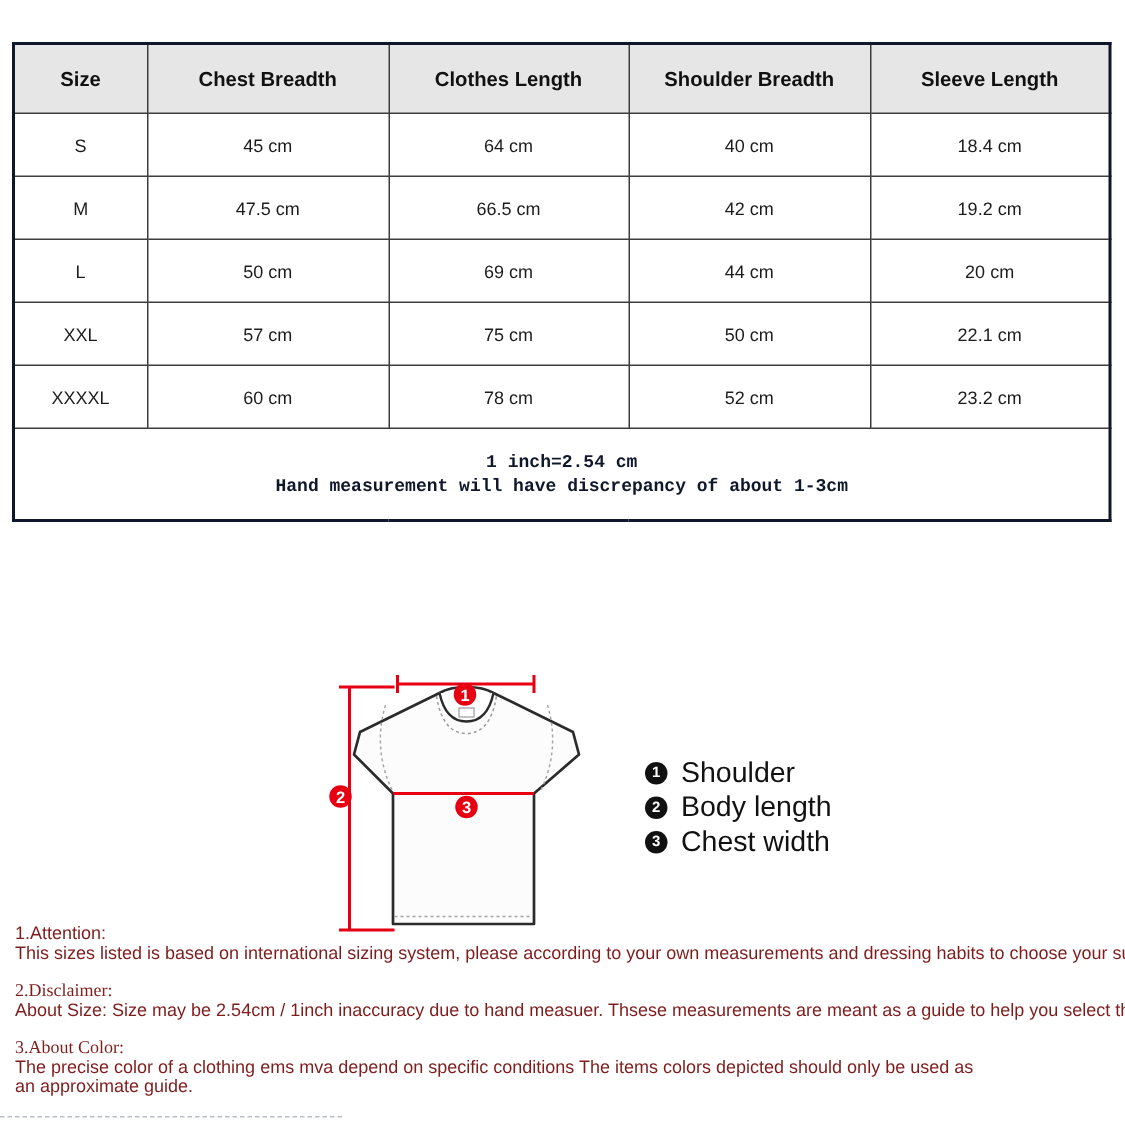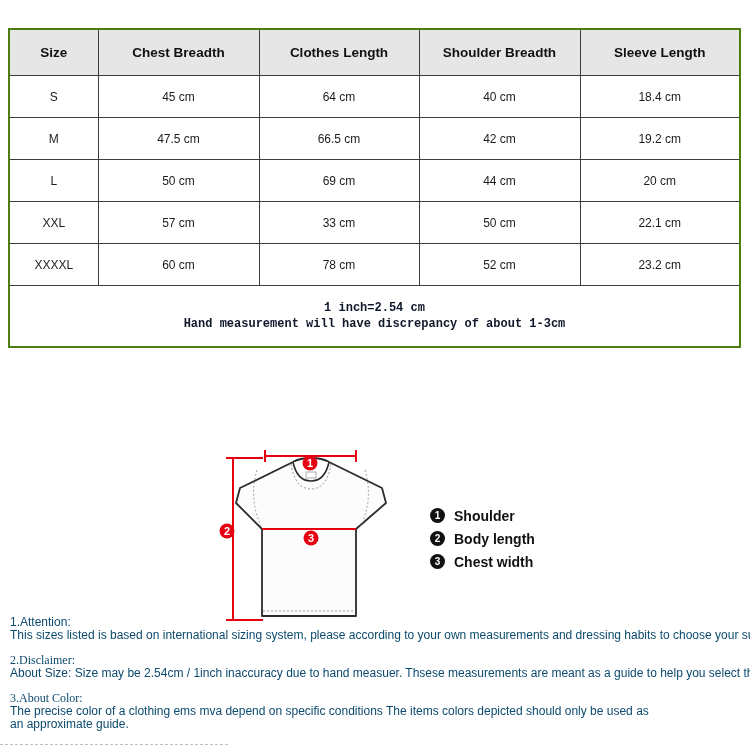--- a/index.html
+++ b/index.html
@@ -4,21 +4,21 @@
 <style>
   html,body{margin:0;padding:0;}
   body{
     width:750px;height:750px;position:relative;background:#ffffff;
     font-family:"Liberation Sans", sans-serif;color:#1a1a1a;overflow:hidden;
   }
   
   .size-table{
     position:absolute;left:8px;top:28px;width:731px;
     border-collapse:collapse;table-layout:fixed;
-    border:2px solid #4d7c0f;
+    border:2px solid #0f172a;
   }
   .size-table th,.size-table td{
     border:1px solid #3d3d3d;text-align:center;vertical-align:middle;
     padding:0;
   }
   .size-table th{
     background:#e6e6e6;font-size:13.5px;font-weight:bold;height:45px;color:#111;
   }
   .size-table td{font-size:12px;height:41px;color:#1c1c1c;}
   .size-table td.note-cell{
@@ -27,23 +27,23 @@
   }
   
   .diagram-svg{position:absolute;left:205px;top:438px;}
   
   .legend{position:absolute;left:430px;top:508px;display:flex;flex-direction:column;gap:8px;}
   .legend-row{display:flex;align-items:center;gap:9px;height:15px;}
   .legend-bullet{
     width:15px;height:15px;border-radius:50%;background:#111;color:#fff;
     font-size:10px;font-weight:bold;line-height:15px;text-align:center;flex:0 0 15px;
   }
-  .legend-label{font-size:14px;font-weight:700;color:#111;}
+  .legend-label{font-size:19px;font-weight:400;color:#111;}
   
-  .notes{position:absolute;left:10px;top:616px;width:740px;font-size:12px;line-height:13px;color:#0c4a6e;}
+  .notes{position:absolute;left:10px;top:616px;width:740px;font-size:12px;line-height:13px;color:#7f1d1d;}
   .notes .line{white-space:nowrap;}
   .notes .section-gap{margin-top:12px;font-family:Liberation Serif, serif;}
   
   .bottom-dash{
     position:absolute;left:0;top:744px;width:228px;height:0;
     border-top:1.5px dashed #b9bfc4;
   }
 </style>
 </head>
 <body>
@@ -83,21 +83,21 @@
     <tr>
       <td>L</td>
       <td>50 cm</td>
       <td>69 cm</td>
       <td>44 cm</td>
       <td>20 cm</td>
     </tr>
     <tr>
       <td>XXL</td>
       <td>57 cm</td>
-      <td>33 cm</td>
+      <td>75 cm</td>
       <td>50 cm</td>
       <td>22.1 cm</td>
     </tr>
     <tr>
       <td>XXXXL</td>
       <td>60 cm</td>
       <td>78 cm</td>
       <td>52 cm</td>
       <td>23.2 cm</td>
     </tr>

